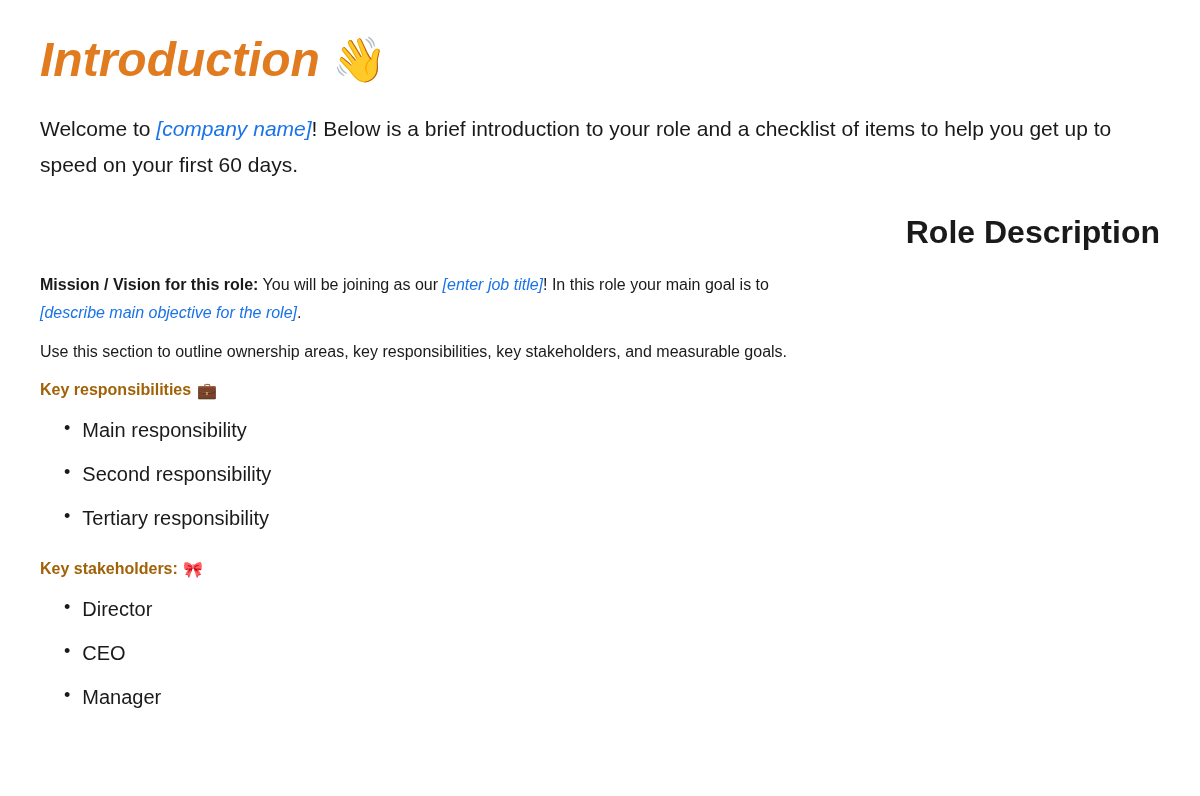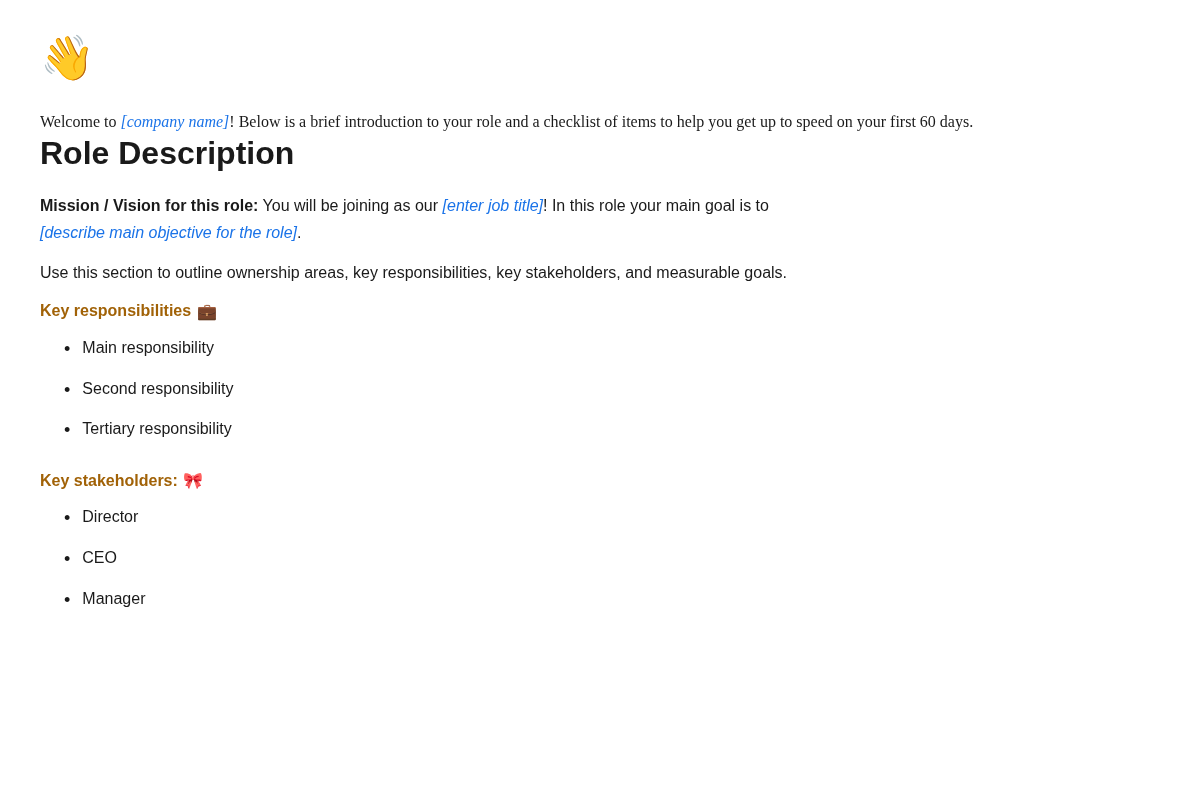--- a/index.html
+++ b/index.html
@@ -27,36 +27,37 @@
       align-items: center;
       gap: 12px;
     }
 
     .page-title .wave-emoji {
       font-style: normal;
       font-size: 44px;
     }
 
     .intro-text {
-      font-size: 16px;
+      font-size: 21px;
       line-height: 1.7;
       color: #1a1a1a;
-      font-family: Liberation Serif, serif;
+      margin-bottom: 32px;
     }
 
     .intro-text .company-name {
       color: #1a73e8;
       font-style: italic;
     }
 
     .section-heading {
       font-size: 32px;
       font-weight: 700;
       color: #1a1a1a;
       margin-bottom: 20px;
+      text-align: right;
     }
 
     .mission-text {
       font-size: 16px;
       line-height: 1.7;
       color: #1a1a1a;
       margin-bottom: 8px;
     }
 
     .mission-text strong {
@@ -92,37 +93,38 @@
       list-style: none;
       margin-bottom: 20px;
       padding: 0;
     }
 
     .bullet-list li {
       display: flex;
       align-items: flex-start;
       gap: 12px;
       padding: 6px 0;
-      font-size: 16px;
+      font-size: 20px;
       line-height: 1.6;
       color: #1a1a1a;
     }
 
     .bullet-list li::before {
       content: "•";
       font-size: 18px;
       color: #1a1a1a;
       margin-left: 24px;
       flex-shrink: 0;
     }
   </style>
 </head>
 <body>
 
 <h1 class="page-title">
+  <span>Introduction</span>
   <span class="wave-emoji">👋</span>
 </h1>
 
 <p class="intro-text">
   <span>Welcome to </span><span class="company-name">[company name]</span><span>! Below is a brief introduction to your role and a checklist of items to help you get up to speed on your first 60 days.</span>
 </p>
 
 <h2 class="section-heading">Role Description</h2>
 
 <p class="mission-text">

